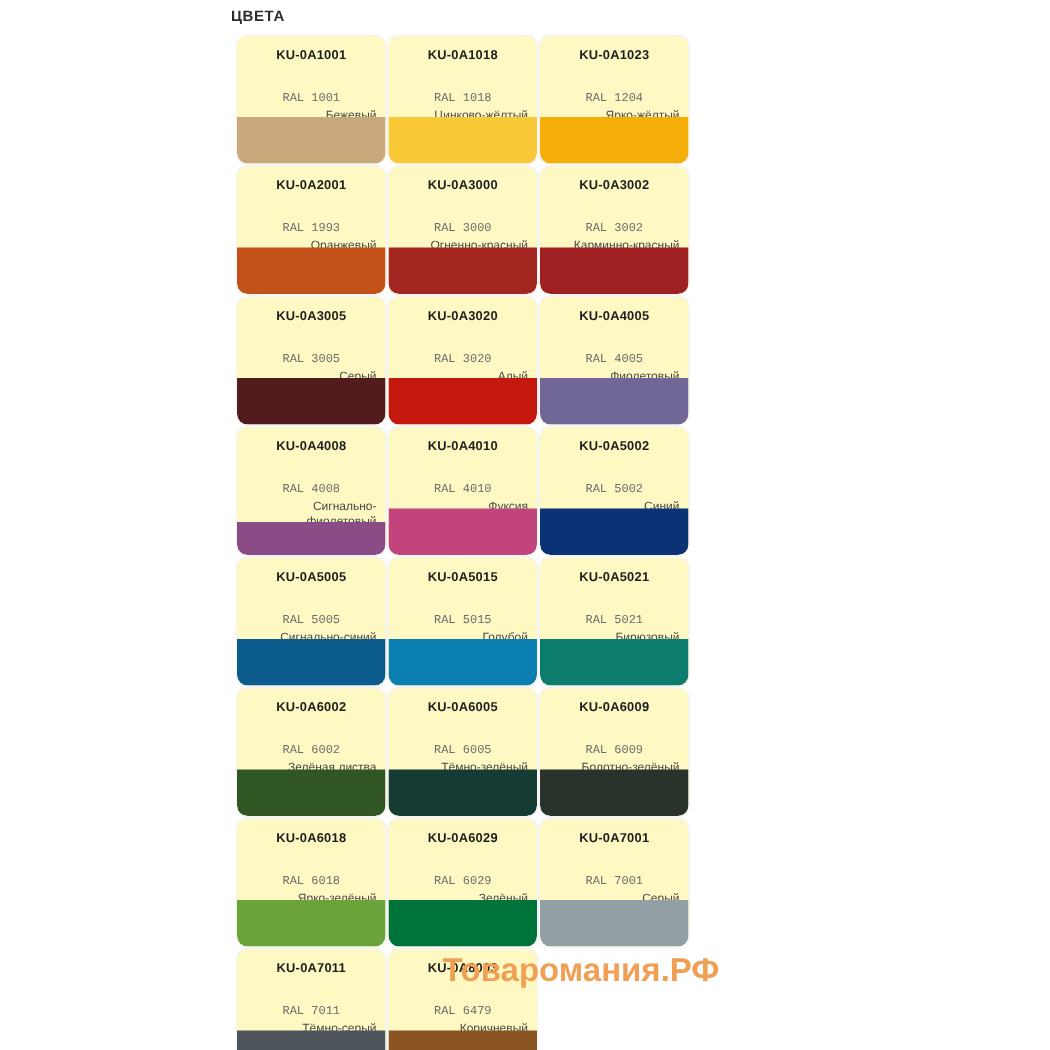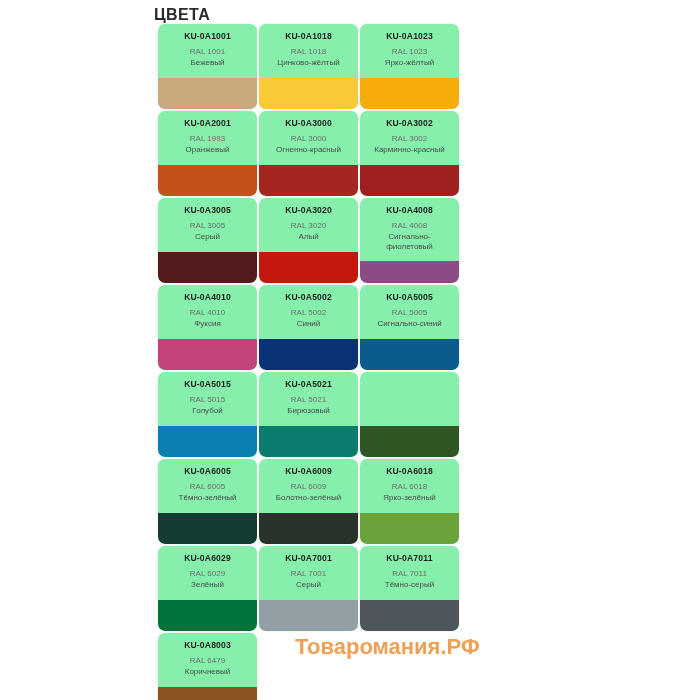--- a/index.html
+++ b/index.html
@@ -17,39 +17,39 @@
   #root {
     position: absolute;
     left: 0; top: 0;
     width: 700px;
     height: 700px;
   }
   .section-title {
     position: absolute;
     left: 154px;
     top: 6px;
-    font-size: 16px;
+    font-size: 10px;
     font-weight: bold;
     color: #2b2b2b;
     letter-spacing: 0.4px;
   }
   .grid {
     position: absolute;
     left: 158px;
     top: 24px;
     width: 400px;
     display: flex;
     flex-wrap: wrap;
     gap: 2px 2px;
   }
   .card {
     width: 99px;
     height: 85px;
     border-radius: 7px;
-    background: #86efac;
+    background: #fef9c3;
     box-shadow: 0 0 0 1px rgba(0,0,0,0.045);
     overflow: hidden;
     display: flex;
     flex-direction: column;
     position: relative;
   }
   .card-label {
     flex: 0 0 auto;
     padding: 7px 4px 0 4px;
     text-align: center;
@@ -60,28 +60,30 @@
     font-weight: bold;
     color: #1d1d1d;
     letter-spacing: 0.15px;
     line-height: 11px;
     white-space: nowrap;
   }
   .card-ral {
     font-size: 8px;
     color: #6d6d6d;
     line-height: 10.5px;
-    margin-top: 5px;
+    margin-top: 19px;
+    font-family: Liberation Mono, monospace;
   }
   .card-name {
     font-size: 8px;
     color: #4a4a4a;
     line-height: 10px;
     padding: 0 2px;
     word-wrap: break-word;
+    text-align: right;
   }
   .card-swatch {
     position: absolute;
     left: 0;
     right: 0;
     bottom: 0;
     height: 31px;
     border-bottom-left-radius: 7px;
     border-bottom-right-radius: 7px;
   }
@@ -128,21 +130,21 @@
         <div class="card-label">
           <div class="card-code">KU-0A1018</div>
           <div class="card-ral">RAL 1018</div>
           <div class="card-name">Цинково-жёлтый</div>
         </div>
         <div class="card-swatch" style="background: rgb(249, 201, 55);"></div>
       </div>
       <div class="card">
         <div class="card-label">
           <div class="card-code">KU-0A1023</div>
-          <div class="card-ral">RAL 1023</div>
+          <div class="card-ral">RAL 1204</div>
           <div class="card-name">Ярко-жёлтый</div>
         </div>
         <div class="card-swatch" style="background: rgb(245, 173, 7);"></div>
       </div>
       <div class="card">
         <div class="card-label">
           <div class="card-code">KU-0A2001</div>
           <div class="card-ral">RAL 1993</div>
           <div class="card-name">Оранжевый</div>
         </div>
@@ -173,20 +175,28 @@
         <div class="card-swatch" style="background: rgb(82, 27, 30);"></div>
       </div>
       <div class="card">
         <div class="card-label">
           <div class="card-code">KU-0A3020</div>
           <div class="card-ral">RAL 3020</div>
           <div class="card-name">Алый</div>
         </div>
         <div class="card-swatch" style="background: rgb(196, 24, 15);"></div>
       </div>
+      <div class="card">
+        <div class="card-label">
+          <div class="card-code">KU-0A4005</div>
+          <div class="card-ral">RAL 4005</div>
+          <div class="card-name">Фиолетовый</div>
+        </div>
+        <div class="card-swatch" style="background: rgb(112, 103, 150);"></div>
+      </div>
       <div class="card tall-name">
         <div class="card-label">
           <div class="card-code">KU-0A4008</div>
           <div class="card-ral">RAL 4008</div>
           <div class="card-name">Сигнально-фиолетовый</div>
         </div>
         <div class="card-swatch" style="background: rgb(138, 75, 135);"></div>
       </div>
       <div class="card">
         <div class="card-label">
@@ -222,20 +232,25 @@
       </div>
       <div class="card">
         <div class="card-label">
           <div class="card-code">KU-0A5021</div>
           <div class="card-ral">RAL 5021</div>
           <div class="card-name">Бирюзовый</div>
         </div>
         <div class="card-swatch" style="background: rgb(11, 124, 110);"></div>
       </div>
       <div class="card">
+        <div class="card-label">
+          <div class="card-code">KU-0A6002</div>
+          <div class="card-ral">RAL 6002</div>
+          <div class="card-name">Зелёная листва</div>
+        </div>
         <div class="card-swatch" style="background: rgb(47, 86, 35);"></div>
       </div>
       <div class="card">
         <div class="card-label">
           <div class="card-code">KU-0A6005</div>
           <div class="card-ral">RAL 6005</div>
           <div class="card-name">Тёмно-зелёный</div>
         </div>
         <div class="card-swatch" style="background: rgb(20, 60, 51);"></div>
       </div>

